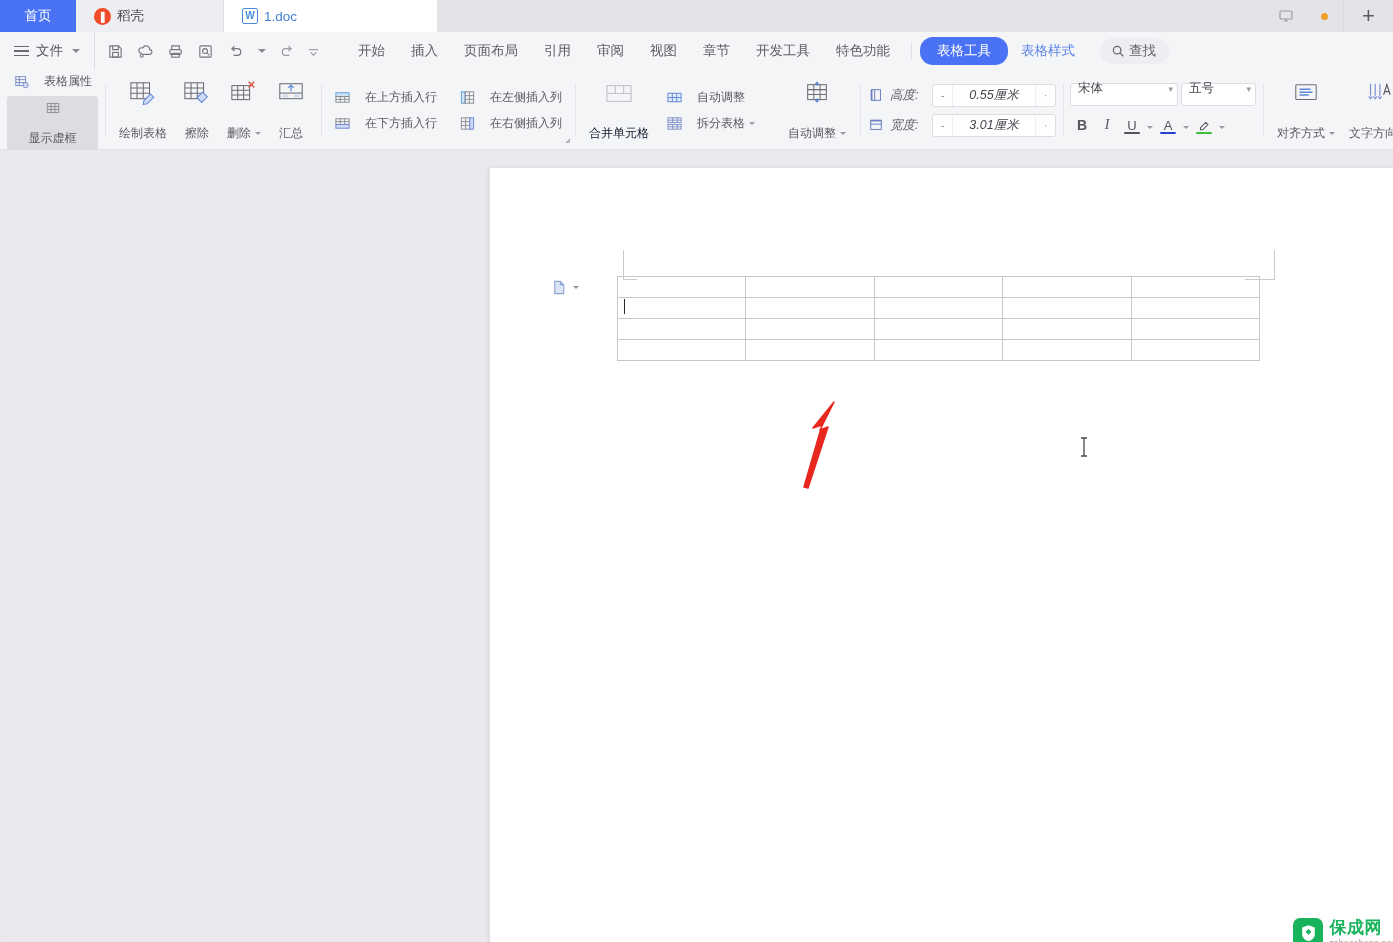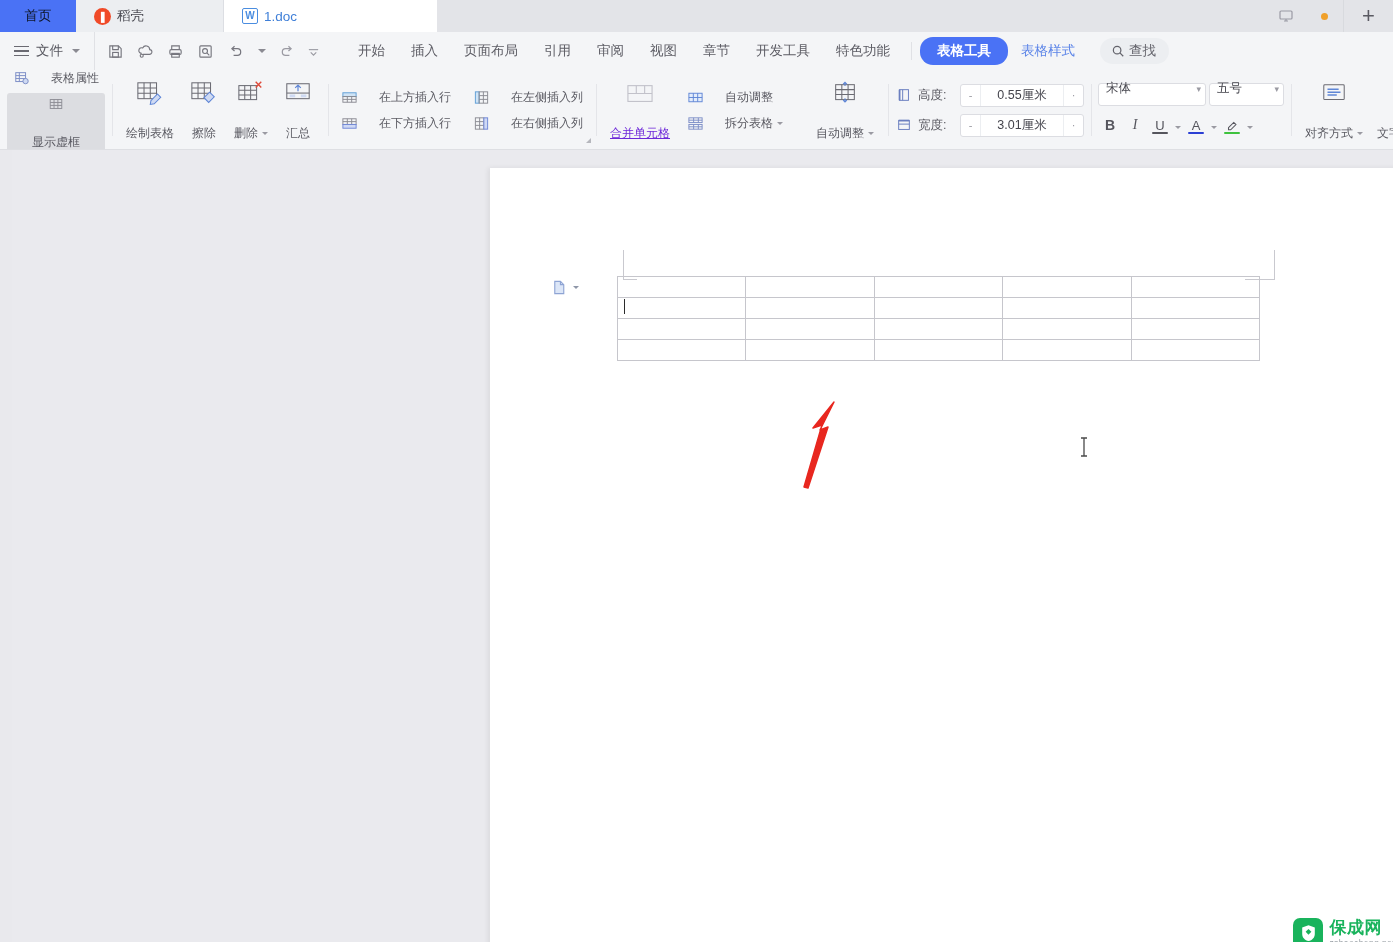--- a/index.html
+++ b/index.html
@@ -21,21 +21,21 @@
   .tab {
     display: flex; align-items: center; gap: 6px;
     padding: 0 18px;
     font-size: 13.5px;
     color: #4a4a52;
     position: relative;
     cursor: default;
   }
   .tab-home {
     background: #4a72f5;
-    color: #0f172a;
+    color: #ffffff;
     width: 76px;
     justify-content: center;
     padding: 0;
     font-size: 13.5px;
   }
   .tab-docer {
     background: #eceef1;
     width: 148px;
     border-right: 1px solid #dcdee3;
   }
@@ -120,21 +120,21 @@
   .menuitems { display: flex; align-items: center; margin-left: 16px; }
   .menu-item {
     padding: 5px 13px; border-radius: 4px;
     color: #5c5c64; font-size: 13.5px; white-space: nowrap;
   }
   .menu-sep {
     width: 1px; height: 18px; background: #e0e1e5; margin: 0 8px;
   }
   .menu-item.active-pill {
     background: #4a72f5; color: #ffffff;
-    padding: 5px 17px; border-radius: 13px; font-weight: bold;
+    padding: 5px 17px; border-radius: 13px; font-weight: normal;
   }
   .menu-item.link-blue { color: #5b84e8; }
   .search-pill {
     display: flex; align-items: center; gap: 4px;
     background: #eceef1; border-radius: 13px;
     padding: 4px 13px 4px 11px; color: #63636b; font-size: 13.5px;
     margin-left: 12px;
   }
 
   
@@ -158,43 +158,43 @@
   }
   .rgroup.launcher::after {
     content: "";
     position: absolute; right: 5px; bottom: 7px;
     width: 0; height: 0;
     border-left: 5px solid transparent;
     border-bottom: 5px solid #b6b7bd;
   }
   .stack2 { display: flex; flex-direction: column; justify-content: center; gap: 3px; }
   .small-btn {
-    display: flex; align-items: center; gap: 21px;
+    display: flex; align-items: center; gap: 14px;
     padding: 3px 6px; border-radius: 3px;
     font-size: 12px; color: #5a5a62; white-space: nowrap;
   }
   .small-btn.toggled { background: #dcdde1; flex-direction: column; }
   .big-btn {
     display: flex; flex-direction: column; align-items: center; justify-content: center;
     gap: 16px; padding: 4px 7px; min-width: 46px;
     font-size: 12px; color: #5a5a62; white-space: nowrap;
   }
-  .big-btn.disabled, .small-btn.disabled { color: #6d28d9; text-decoration: underline; }
+  .big-btn.disabled, .small-btn.disabled { color: #0f172a; }
   .big-icon { height: 30px; display: flex; align-items: center; justify-content: center; }
   .sm-icon { width: 17px; height: 17px; display: flex; align-items: center; justify-content: center; flex: 0 0 auto; }
   .lbl-caret::after {
     content: "";
     display: inline-block; margin-left: 4px; vertical-align: middle;
     width: 0; height: 0;
     border-left: 3.2px solid transparent; border-right: 3.2px solid transparent;
     border-top: 3.6px solid #9a9aa2;
   }
 
   
-  .fieldrow { display: flex; align-items: center; gap: 6px; margin: 2px 0; }
+  .fieldrow { display: flex; align-items: center; gap: 6px; margin: 2px 0; font-style: italic; }
   .fieldlabel { font-size: 12.5px; color: #5a5a62; width: 36px; }
   .spinner {
     display: flex; align-items: stretch;
     background: #fff; border: 1px solid #dcdde2; border-radius: 3px;
     height: 23px; width: 124px; overflow: hidden;
   }
   .spin-minus, .spin-plus {
     width: 20px; display: flex; align-items: center; justify-content: center;
     color: #9a9aa2; font-size: 11px;
   }

